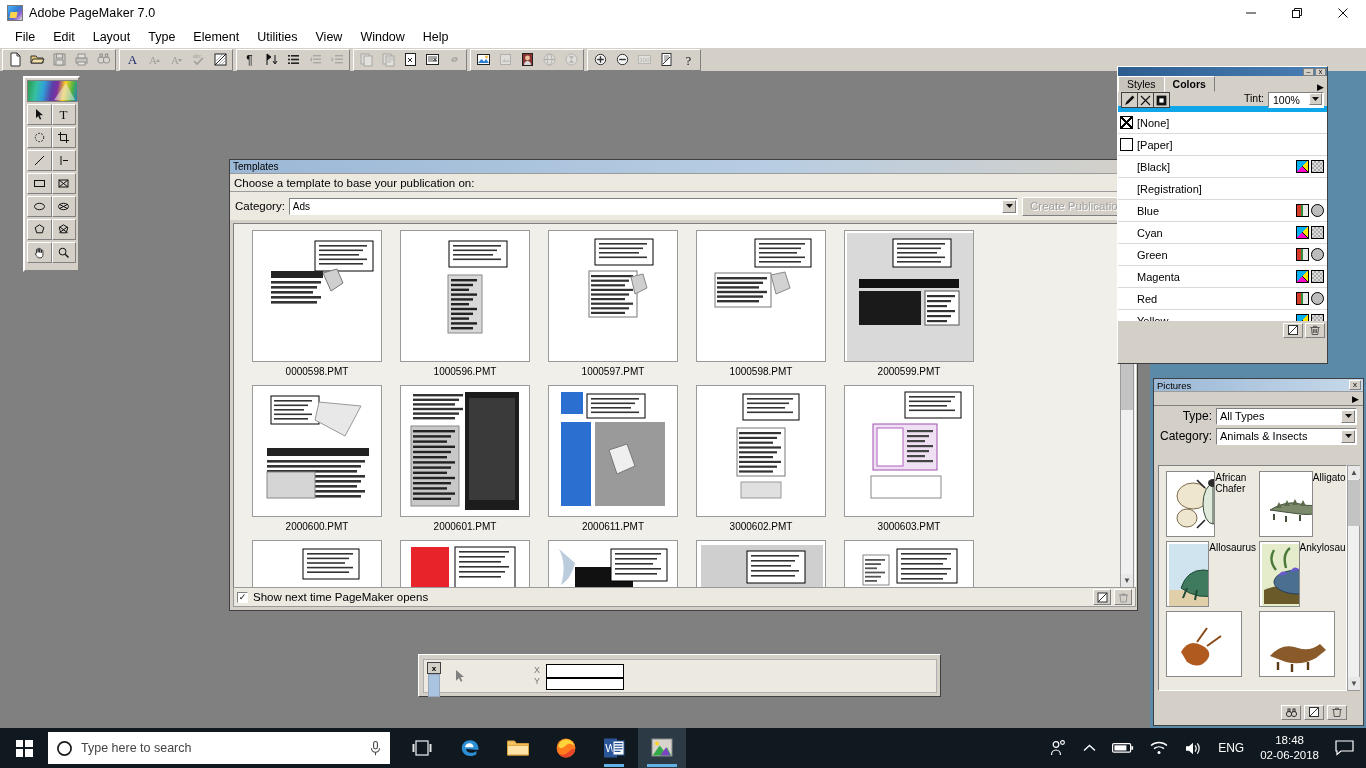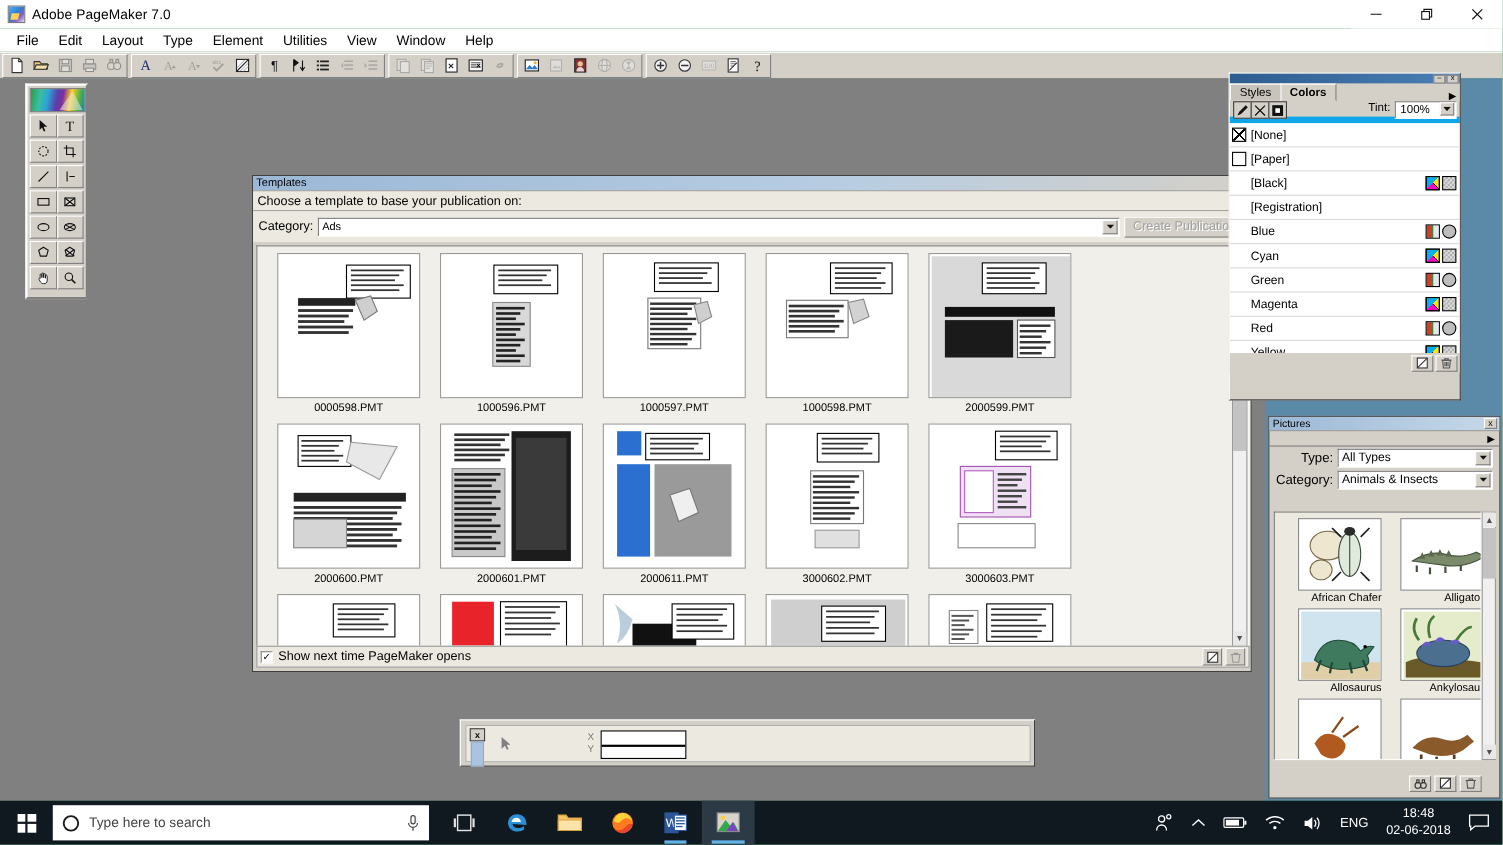--- a/index.html
+++ b/index.html
@@ -2,21 +2,21 @@
 <html><head>
 <meta charset="utf-8">
 <style>
   * { box-sizing: border-box; margin: 0; padding: 0; }
   html, body {
     width: 1366px; height: 768px;
     font-family: "Liberation Sans", sans-serif;
     overflow: hidden;
     background: #ffffff;
   }
-  #app { position: relative; width: 1366px; height: 768px; background: #15803d; }
+  #app { position: relative; width: 1366px; height: 768px; background: #b91c1c; }
 
   
   .titlebar {
     position: absolute; left: 0; top: 0; width: 1366px; height: 26px;
     background: #ffffff; display: flex; align-items: center;
   }
   .title-icon {
     width: 16px; height: 16px; margin-left: 7px; margin-right: 6px;
     background: linear-gradient(135deg,#4fb1ff 0%, #2f7fd0 45%, #8a5fd0 70%, #e0e0e0 100%);
     border: 1px solid #7a7a7a; position: relative; flex: none;
@@ -296,21 +296,21 @@
     position: absolute; right: 1px; top: 1px; width: 14px; height: 13px; background: #d4d0c8;
     border: 1px solid; border-color: #fff #808080 #808080 #fff;
     display: flex; align-items: center; justify-content: center;
   }
   .pic-gallery {
     position: absolute; left: 4px; top: 86px; width: 189px; height: 226px;
     background: #ece9e1; border: 1px solid; border-color:#808080 #fff #fff #808080;
     overflow: hidden; padding: 5px 0 0 7px;
   }
   .pic-grid { display: grid; grid-template-columns: repeat(2, 93px); row-gap: 4px; }
-  .pic-cell { width: 90px; display: flex; flex-direction: column; align-items: flex-end; }
+  .pic-cell { width: 90px; display: flex; align-items: flex-start; }
   .pic-thumb { width: 76px; height: 66px; border: 1px solid #8a8a8a; background: #fff; position: relative; overflow: hidden; }
   .pic-cap { font-size: 10px; margin-top: 1px; }
   .pic-scroll {
     position: absolute; right: 3px; top: 86px; width: 13px; height: 226px;
     background: #f0f0f0; border: 1px solid #9a9a9a;
   }
   .pic-foot {
     position: absolute; left: 4px; bottom: 4px; width: 189px; height: 18px;
     background: #d4d0c8; display: flex; align-items: center; justify-content: flex-end; gap: 3px;
   }

